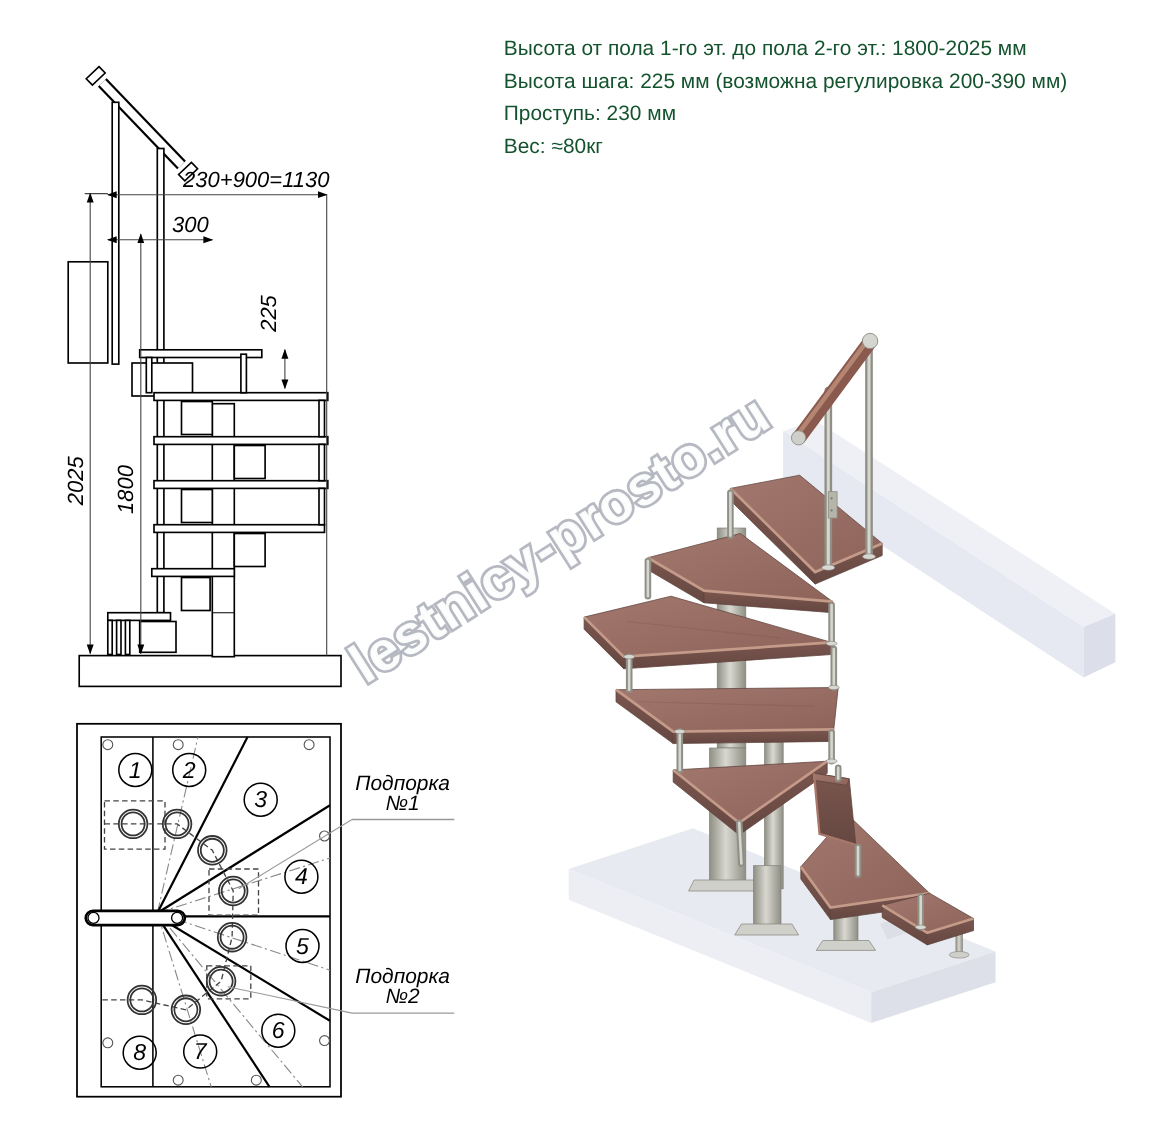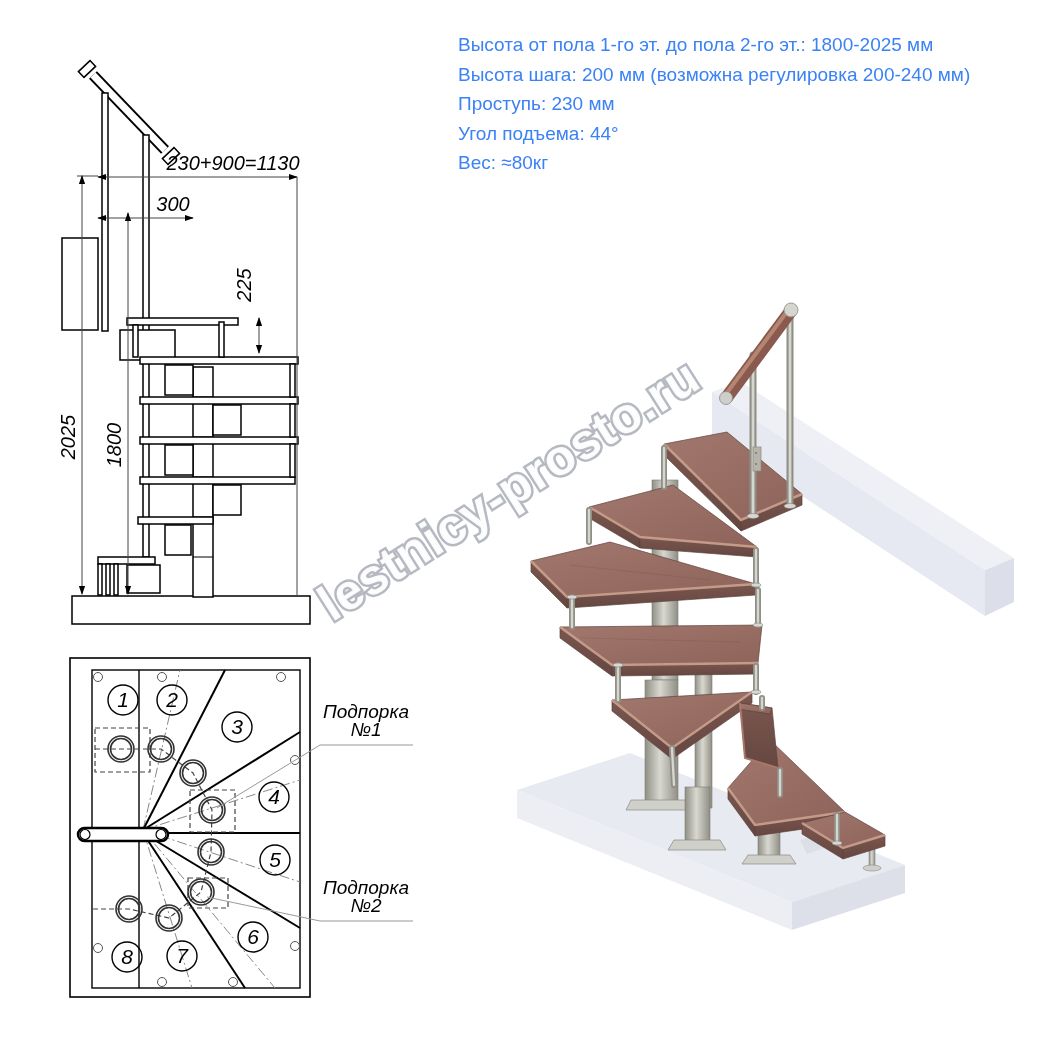--- a/index.html
+++ b/index.html
@@ -1,18 +1,18 @@
 <!DOCTYPE html>
 <html><head>
 <meta charset="utf-8">
 <style>
   html,body{margin:0;padding:0;background:#ffffff;}
   body{width:1045px;height:1039px;overflow:hidden;font-family:"Liberation Sans",sans-serif;position:relative;}
   .abs{position:absolute;}
-  #spec-block{left:458px;top:30px;width:585px;color:#3b82f6;font-size:19px;line-height:29.5px;}
+  #spec-block{left:458px;top:30px;width:585px;color:#14532d;font-size:19px;line-height:29.5px;}
   .spec-line{white-space:nowrap;}
   svg text{font-family:"Liberation Sans",sans-serif;}
   .dim-txt{font-style:italic;font-size:20px;fill:#000;}
   .stepnum{font-style:italic;font-size:21px;fill:#000;}
   .support-label{font-style:italic;font-size:19px;fill:#000;}
   .wm{font-weight:bold;font-size:50px;letter-spacing:1px;fill:#ffffff;fill-opacity:.95;
       stroke:#a9adb6;stroke-opacity:.85;stroke-width:5px;paint-order:stroke;}
   .ln{stroke:#000;fill:none;}
   .out{fill:#fff;stroke:#000;stroke-width:1.5;}
   .thin{stroke:#000;stroke-width:1;fill:none;}
@@ -20,23 +20,22 @@
 </style>
 </head>
 <body>
 
 <svg class="abs" style="left:0;top:0" width="1045" height="1039" viewBox="0 0 1045 1039">
   <text class="wm" transform="translate(518,504) rotate(-32.5)" text-anchor="middle">lestnicy-prosto.ru</text>
 </svg>
 
 <div id="spec-block" class="abs">
   <div class="spec-line">Высота от пола 1-го эт. до пола 2-го эт.: 1800-2025 мм</div>
-  <div class="spec-line">Высота шага: 200 мм (возможна регулировка 200-240 мм)</div>
+  <div class="spec-line">Высота шага: 225 мм (возможна регулировка 200-390 мм)</div>
   <div class="spec-line">Проступь: 230 мм</div>
-  <div class="spec-line">Угол подъема: 44°</div>
   <div class="spec-line">Вес: ≈80кг</div>
 </div>
 
 <svg class="abs" style="left:55px;top:45px" width="340" height="600" viewBox="0 0 340 600">
   <defs>
     <marker id="arr" viewBox="0 0 10 10" refX="9" refY="5" markerWidth="9" markerHeight="9" orient="auto-start-reverse">
       <path d="M0 1.5 L10 5 L0 8.5 z" fill="#000"></path>
     </marker>
   </defs>
 

